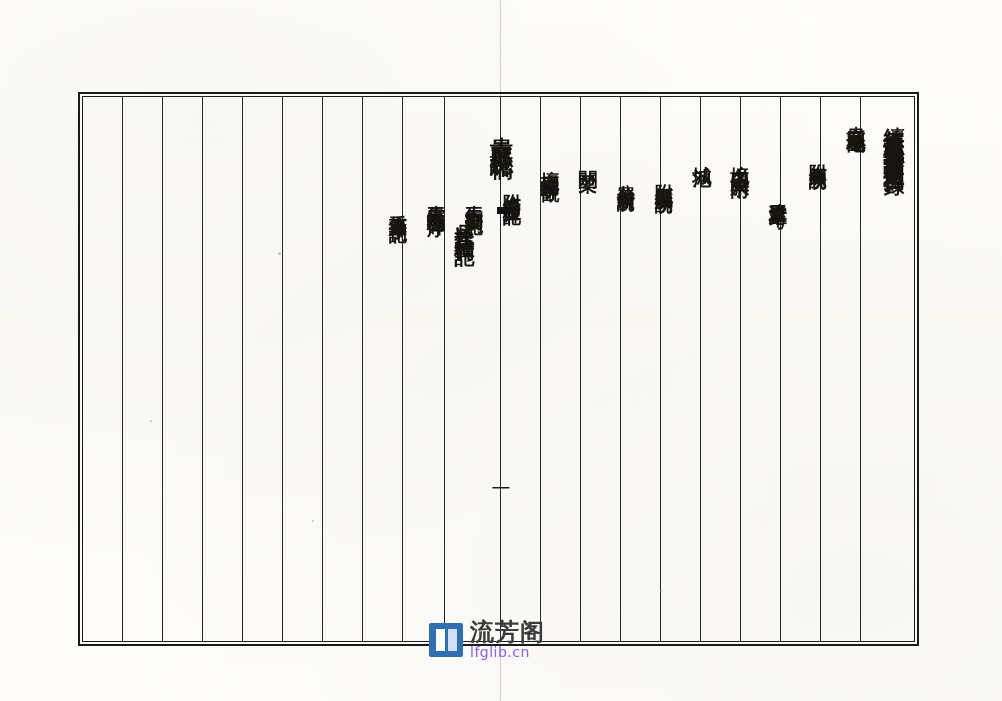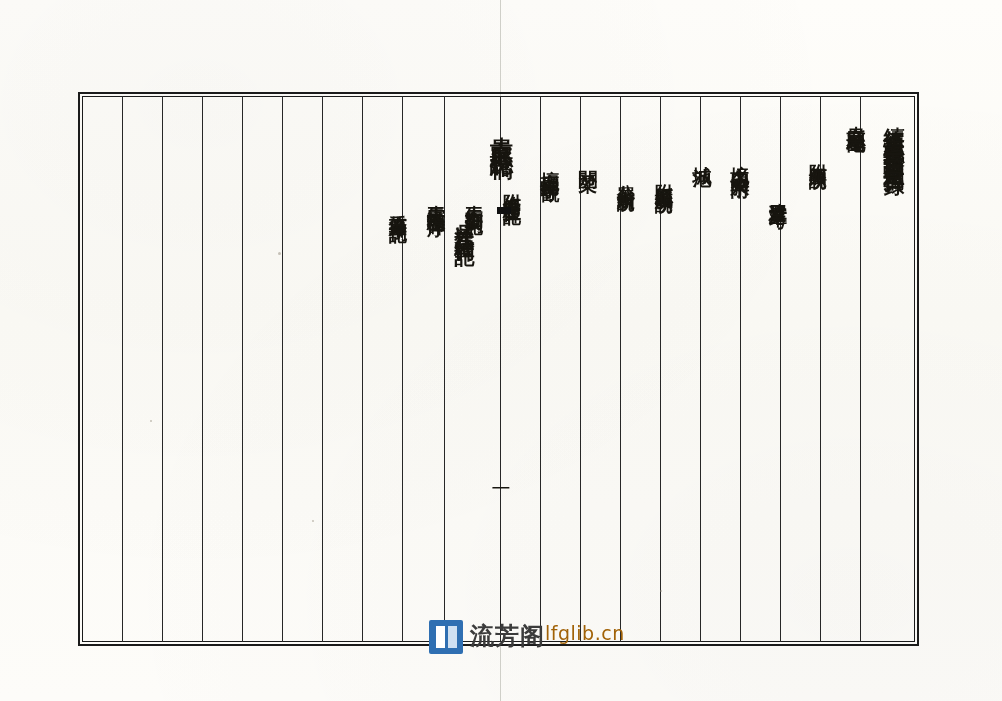--- a/index.html
+++ b/index.html
@@ -152,33 +152,34 @@
   }
   .wm-logo::after {
     content: "";
     position: absolute;
     left: 19px; top: 6px;
     width: 9px; height: 22px;
     background: #cfe0f2;
   }
   .wm-text {
     display: flex;
+    flex-direction: column;
     justify-content: flex-start;
     line-height: 1.05;
   }
   .wm-cn {
     font-size: 24px;
     color: #3b3b3b;
     font-weight: 700;
     letter-spacing: 1px;
     font-family: "DejaVu Sans", "Liberation Sans", sans-serif;
   }
   .wm-url {
-    font-size: 19px;
-    color: #a16207;
+    font-size: 14px;
+    color: #8b5cf6;
     letter-spacing: 0.5px;
     font-family: "DejaVu Sans", "Liberation Sans", sans-serif;
   }
 
   
   .speck {
     position: absolute;
     background: #9a9385;
     border-radius: 50%;
     opacity: 0.55;

